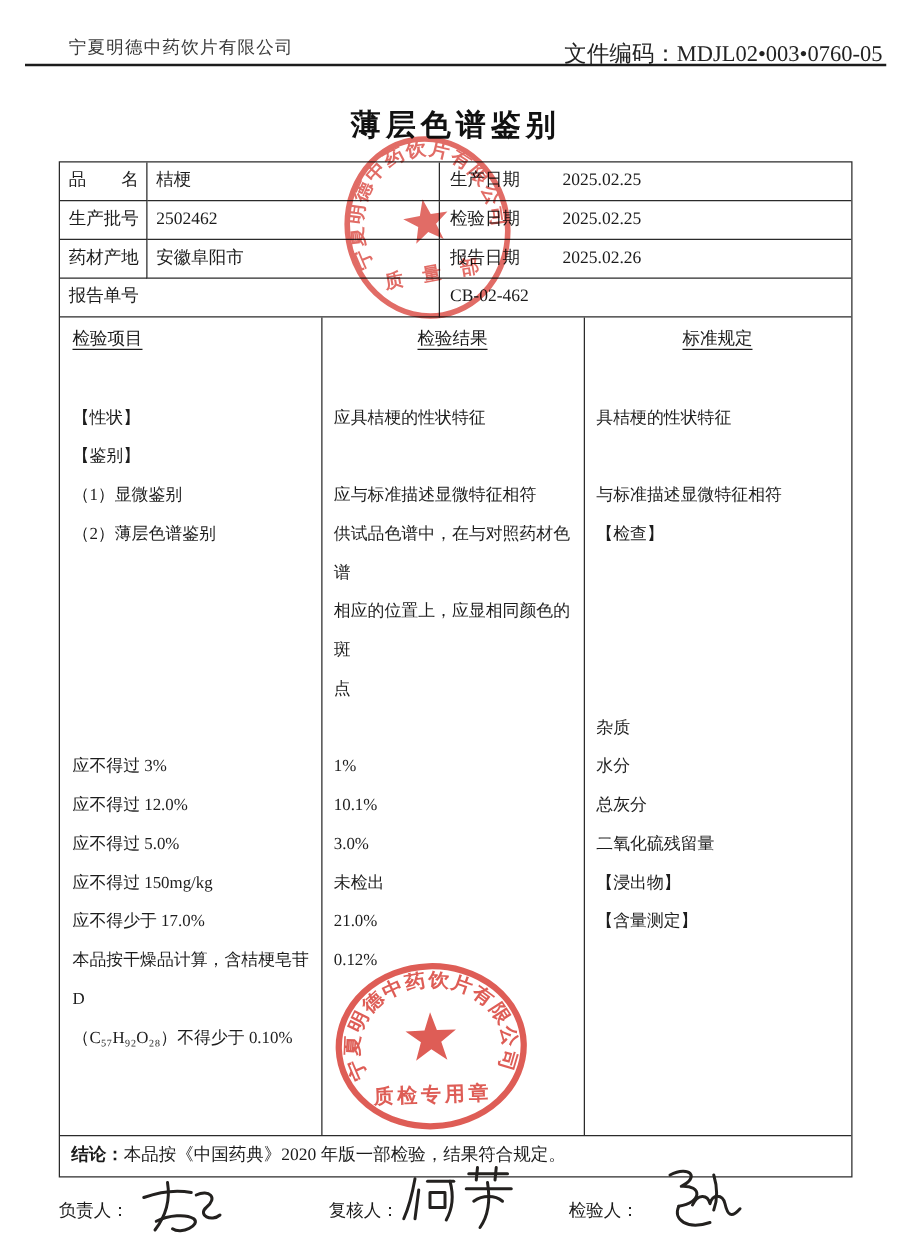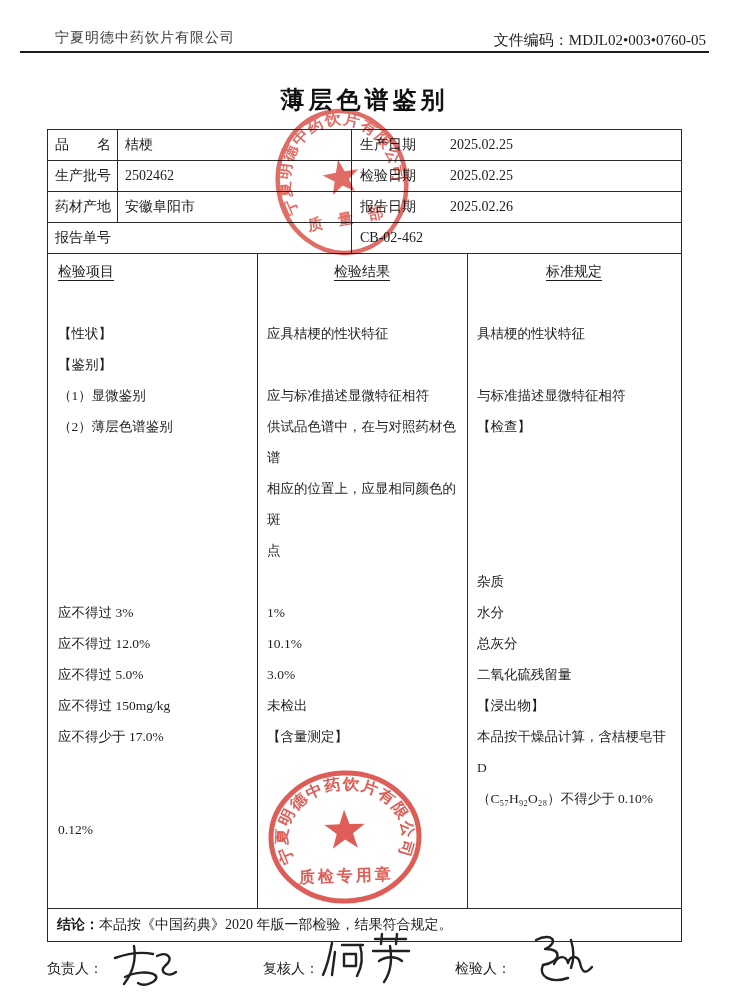--- a/index.html
+++ b/index.html
@@ -8,21 +8,21 @@
     background:#ffffff;
     font-family:"Liberation Serif","DejaVu Serif",serif;
     color:#1b1b1b;
     position:relative;
     overflow:hidden;
   }
   .page { position:absolute; inset:0; }
 
   
   .hdr-left  { position:absolute; left:55px; top:29px; font-size:14px; letter-spacing:1px; color:#3a3a3a; }
-  .hdr-right { position:absolute; right:23px; top:31px; font-size:15px; color:#222; }
+  .hdr-right { position:absolute; right:23px; top:31px; font-size:18px; color:#222; }
   .rule { position:absolute; left:20px; top:51px; width:689px; height:2px; background:#1c1c1c; }
 
   .title {
     position:absolute; top:84px; left:0; width:100%;
     text-align:center; font-size:24px; font-weight:bold; letter-spacing:4px; color:#111;
   }
 
   
   .doc { position:absolute; left:47px; top:129px; width:635px; border:1px solid #2b2b2b; background:transparent; }
 
@@ -154,20 +154,21 @@
         <div class="ccell">总灰分</div>
         <div class="ccell">应不得过 5.0%</div>
         <div class="ccell">3.0%</div>
 
         <div class="ccell">二氧化硫残留量</div>
         <div class="ccell">应不得过 150mg/kg</div>
         <div class="ccell">未检出</div>
 
         <div class="ccell">【浸出物】</div>
         <div class="ccell">应不得少于 17.0%</div>
+        <div class="ccell">21.0%</div>
 
         <div class="ccell">【含量测定】</div>
         <div class="ccell">本品按干燥品计算，含桔梗皂苷 D
 （C₅₇H₉₂O₂₈）不得少于 0.10%</div>
         <div class="ccell">0.12%</div>
       </div>
     </div>
 
     <div class="concl"><span class="clab">结论：</span><span>本品按《中国药典》2020 年版一部检验，结果符合规定。</span></div>
   </div>

